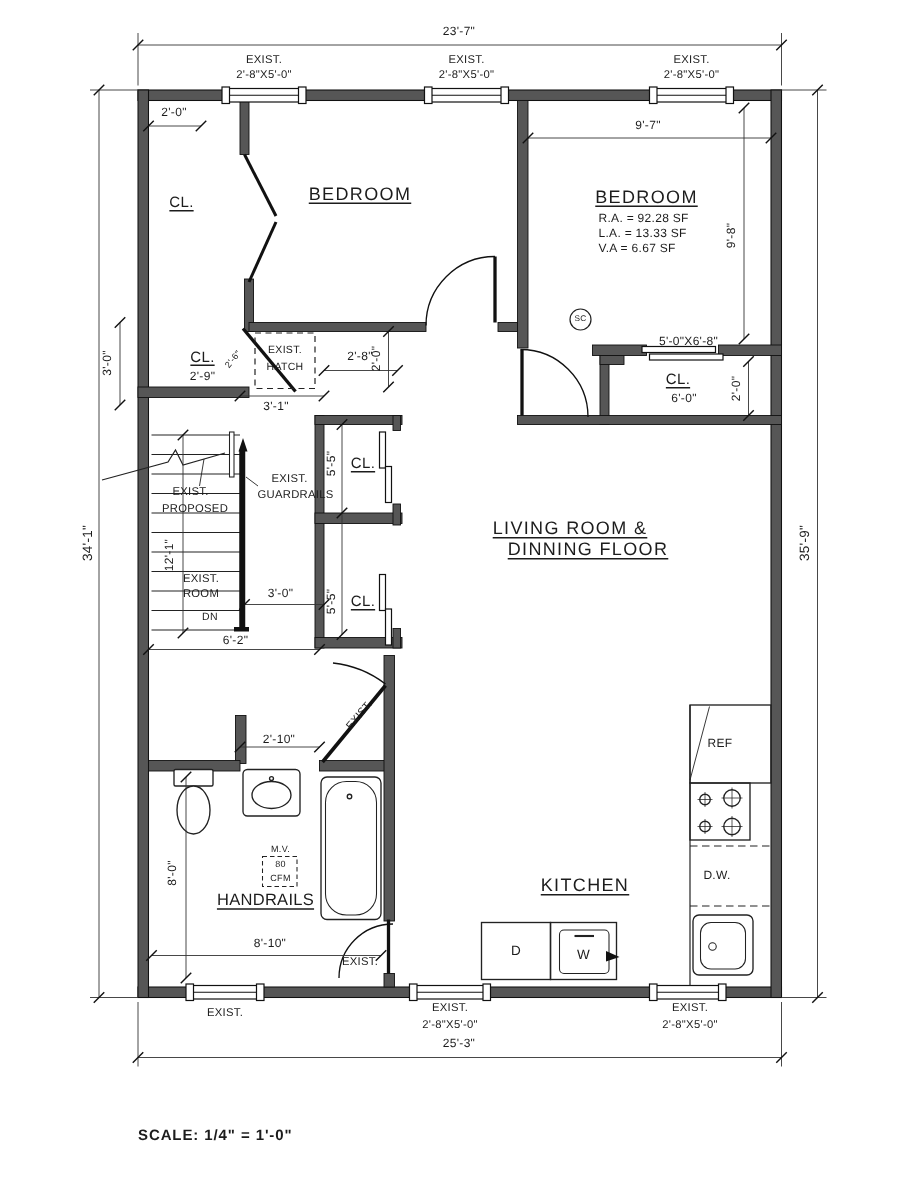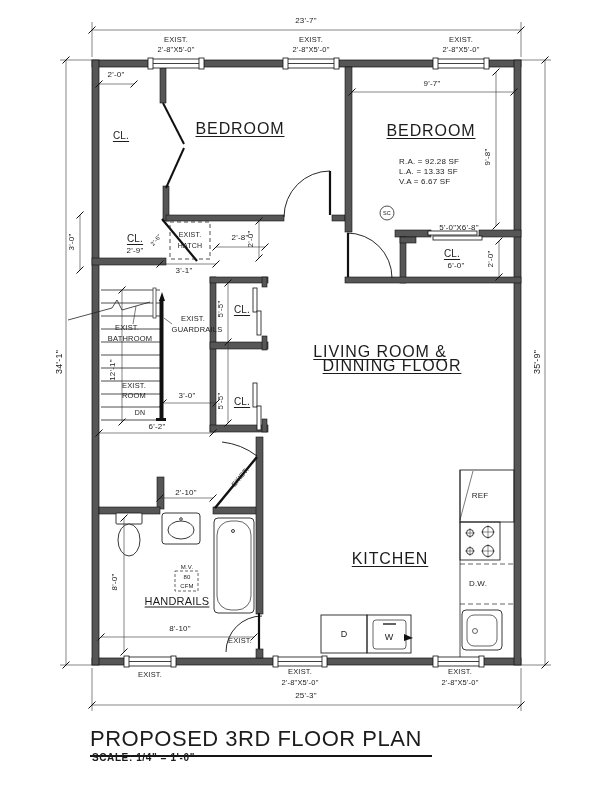--- a/index.html
+++ b/index.html
@@ -1,26 +1,26 @@
 <!DOCTYPE html>
 <html><head>
 <meta charset="utf-8">
 <style>
   html,body{margin:0;padding:0;background:#fff;}
   .sheet{position:relative;width:612px;height:792px;background:#ffffff;overflow:hidden;
          font-family:"Liberation Sans", sans-serif;color:#1c1c1c;}
   .sheet svg{position:absolute;left:0;top:0;}
   .lbl{position:absolute;transform:translate(-50%,-50%);white-space:nowrap;line-height:1;
        font-size:8px;letter-spacing:.2px;color:#1c1c1c;}
-  .la{transform:translate(0,-50%);margin-top:16px;}
+  .la{transform:translate(0,-50%);}
   .rot{transform:translate(-50%,-50%) rotate(-90deg);}
   .rotd{transform:translate(-50%,-50%) rotate(-50deg);}
   .s55{font-size:5.5px;} .s6{font-size:6px;} .s7{font-size:7px;} .s75{font-size:7.5px;}
   .s9{font-size:9px;} .s10{font-size:10px;} .s11{font-size:11px;}
-  .s12{font-size:16px;letter-spacing:.9px;}
+  .s12{font-size:12px;letter-spacing:.9px;}
   .u{text-decoration:underline;text-underline-offset:2px;}
   .title{position:absolute;left:90px;top:726px;font-size:22px;letter-spacing:.5px;
          border-bottom:2px solid #151515;padding:0 10px 3px 0;}
   .scale{position:absolute;left:92px;top:752px;font-size:10px;font-weight:bold;letter-spacing:.6px;}
 </style>
 </head>
 <body>
 
 <div class="sheet">
 
@@ -294,21 +294,21 @@
 <div class="lbl" style="left:240px;top:238px">2'-8"</div>
 <div class="lbl rot" style="left:251px;top:239px">2'-0"</div>
 <div class="lbl" style="left:184px;top:271px">3'-1"</div>
 
 <div class="lbl" style="left:459px;top:228px">5'-0"X6'-8"</div>
 <div class="lbl s10 u" style="left:452px;top:254px">CL.</div>
 <div class="lbl" style="left:456px;top:266px">6'-0"</div>
 <div class="lbl rot" style="left:491px;top:259px">2'-0"</div>
 
 <div class="lbl s75" style="left:127px;top:328px">EXIST.</div>
-<div class="lbl s75" style="left:130px;top:339px">BATHROOM</div>
+<div class="lbl s75" style="left:130px;top:339px">PROPOSED</div>
 <div class="lbl s75" style="left:193px;top:319px">EXIST.</div>
 <div class="lbl s75" style="left:197px;top:330px">GUARDRAILS</div>
 <div class="lbl rot" style="left:113px;top:370px">12'-1"</div>
 <div class="lbl s75" style="left:134px;top:386px">EXIST.</div>
 <div class="lbl s75" style="left:134px;top:396px">ROOM</div>
 <div class="lbl s7" style="left:140px;top:412px">DN</div>
 <div class="lbl" style="left:187px;top:396px">3'-0"</div>
 <div class="lbl" style="left:157px;top:427px">6'-2"</div>
 
 <div class="lbl s10 u" style="left:242px;top:310px">CL.</div>
@@ -323,28 +323,27 @@
 <div class="lbl rotd s7" style="left:240px;top:477px">EXIST.</div>
 
 <div class="lbl rot" style="left:115px;top:582px">8'-0"</div>
 <div class="lbl s6" style="left:187px;top:567px">M.V.</div>
 <div class="lbl s6" style="left:187px;top:577px">80</div>
 <div class="lbl s6" style="left:187px;top:586px">CFM</div>
 <div class="lbl s11 u" style="left:177px;top:601px">HANDRAILS</div>
 <div class="lbl" style="left:180px;top:629px">8'-10"</div>
 <div class="lbl s75" style="left:240px;top:641px">EXIST.</div>
 
-<div class="lbl s12 u" style="left:390px;top:559px">KITCHEN</div>
+<div class="lbl s12 u" style="left:390px;top:590px">KITCHEN</div>
 <div class="lbl" style="left:480px;top:496px">REF</div>
 <div class="lbl" style="left:478px;top:584px">D.W.</div>
 <div class="lbl s9" style="left:344px;top:634px">D</div>
 <div class="lbl s9" style="left:389px;top:637px">W</div>
 
 <div class="lbl s75" style="left:150px;top:675px">EXIST.</div>
 <div class="lbl s75" style="left:300px;top:672px">EXIST.</div>
 <div class="lbl s75" style="left:300px;top:683px">2'-8"X5'-0"</div>
 <div class="lbl s75" style="left:460px;top:672px">EXIST.</div>
 <div class="lbl s75" style="left:460px;top:683px">2'-8"X5'-0"</div>
 
-<div class="title">PROPOSED 3RD FLOOR PLAN</div>
 <div class="scale">SCALE: 1/4" = 1'-0"</div>
 
 </div>
 
 </body></html>

